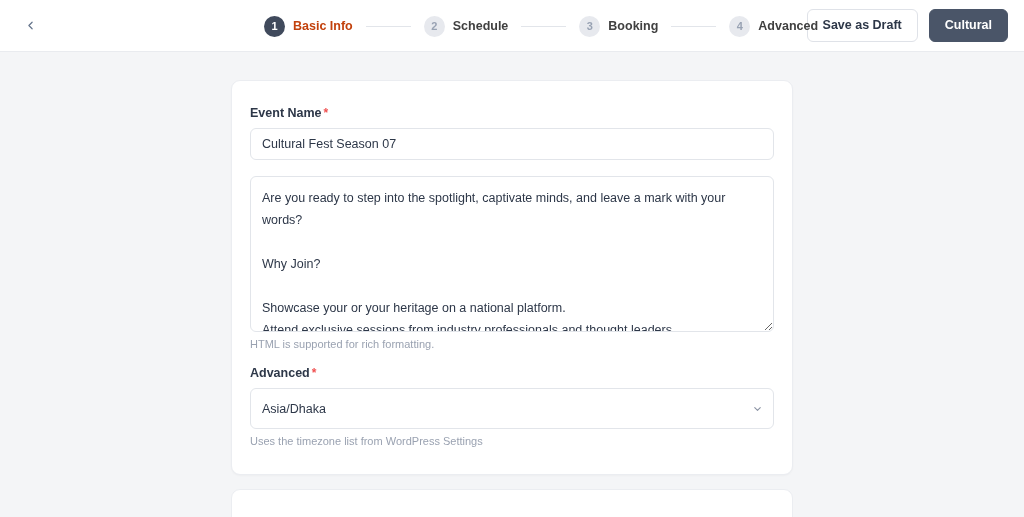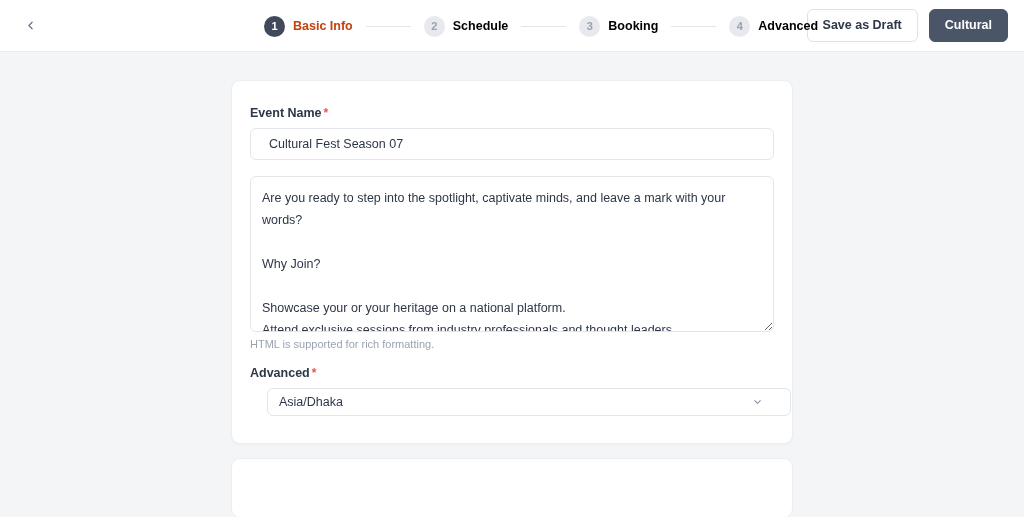--- a/index.html
+++ b/index.html
@@ -81,21 +81,21 @@
     flex: 0 0 auto;
   }
   .step.active .step-circle {
     background: #404a5c;
     color: #ffffff;
   }
 
   .step-label {
     font-size: 12.5px;
     font-weight: bold;
-    color: #000000;
+    color: #404040;
   }
   .step.active .step-label { color: #c2410c; }
 
   .step-line {
     width: 45px;
     height: 1px;
     background: #e2e5ea;
     margin: 0 13px;
     flex: 0 0 auto;
   }
@@ -183,47 +183,46 @@
     font-size: 12.5px;
     color: #2d3748;
     background: #ffffff;
     border: 1px solid #e2e5ea;
     border-radius: 6px;
     outline: none;
   }
 
   .text-input {
     height: 32px;
-    padding: 0 18px;
+    padding: 0 11px;
   }
 
   .textarea {
     height: 156px;
     padding: 10px 11px;
     line-height: 1.76;
     resize: vertical;
     white-space: pre-wrap;
     overflow: hidden;
   }
 
   .hint {
     font-size: 11px;
     color: #9aa2b1;
     margin-top: 6px;
   }
 
   .select-wrap { position: relative; }
 
   .select {
-    height: 28px;
+    height: 41px;
     padding: 0 30px 0 11px;
     appearance: none;
     -webkit-appearance: none;
     cursor: pointer;
-    margin-left: 17px;
   }
 
   .chevron {
     position: absolute;
     right: 11px;
     top: 50%;
     transform: translateY(-50%);
     pointer-events: none;
     color: #8b93a3;
     display: flex;
@@ -311,19 +310,20 @@
       <div class="select-wrap">
         <select class="select">
           <option>Asia/Dhaka</option>
         </select>
         <span class="chevron">
           <svg width="11" height="11" viewBox="0 0 24 24" fill="none" stroke="currentColor" stroke-width="2.4" stroke-linecap="round" stroke-linejoin="round">
             <polyline points="6 9 12 15 18 9"></polyline>
           </svg>
         </span>
       </div>
+      <div class="hint">Uses the timezone list from WordPress Settings</div>
     </div>
 
   </div>
 
   <div class="card-next"></div>
 
 </div>
 
 </body></html>

